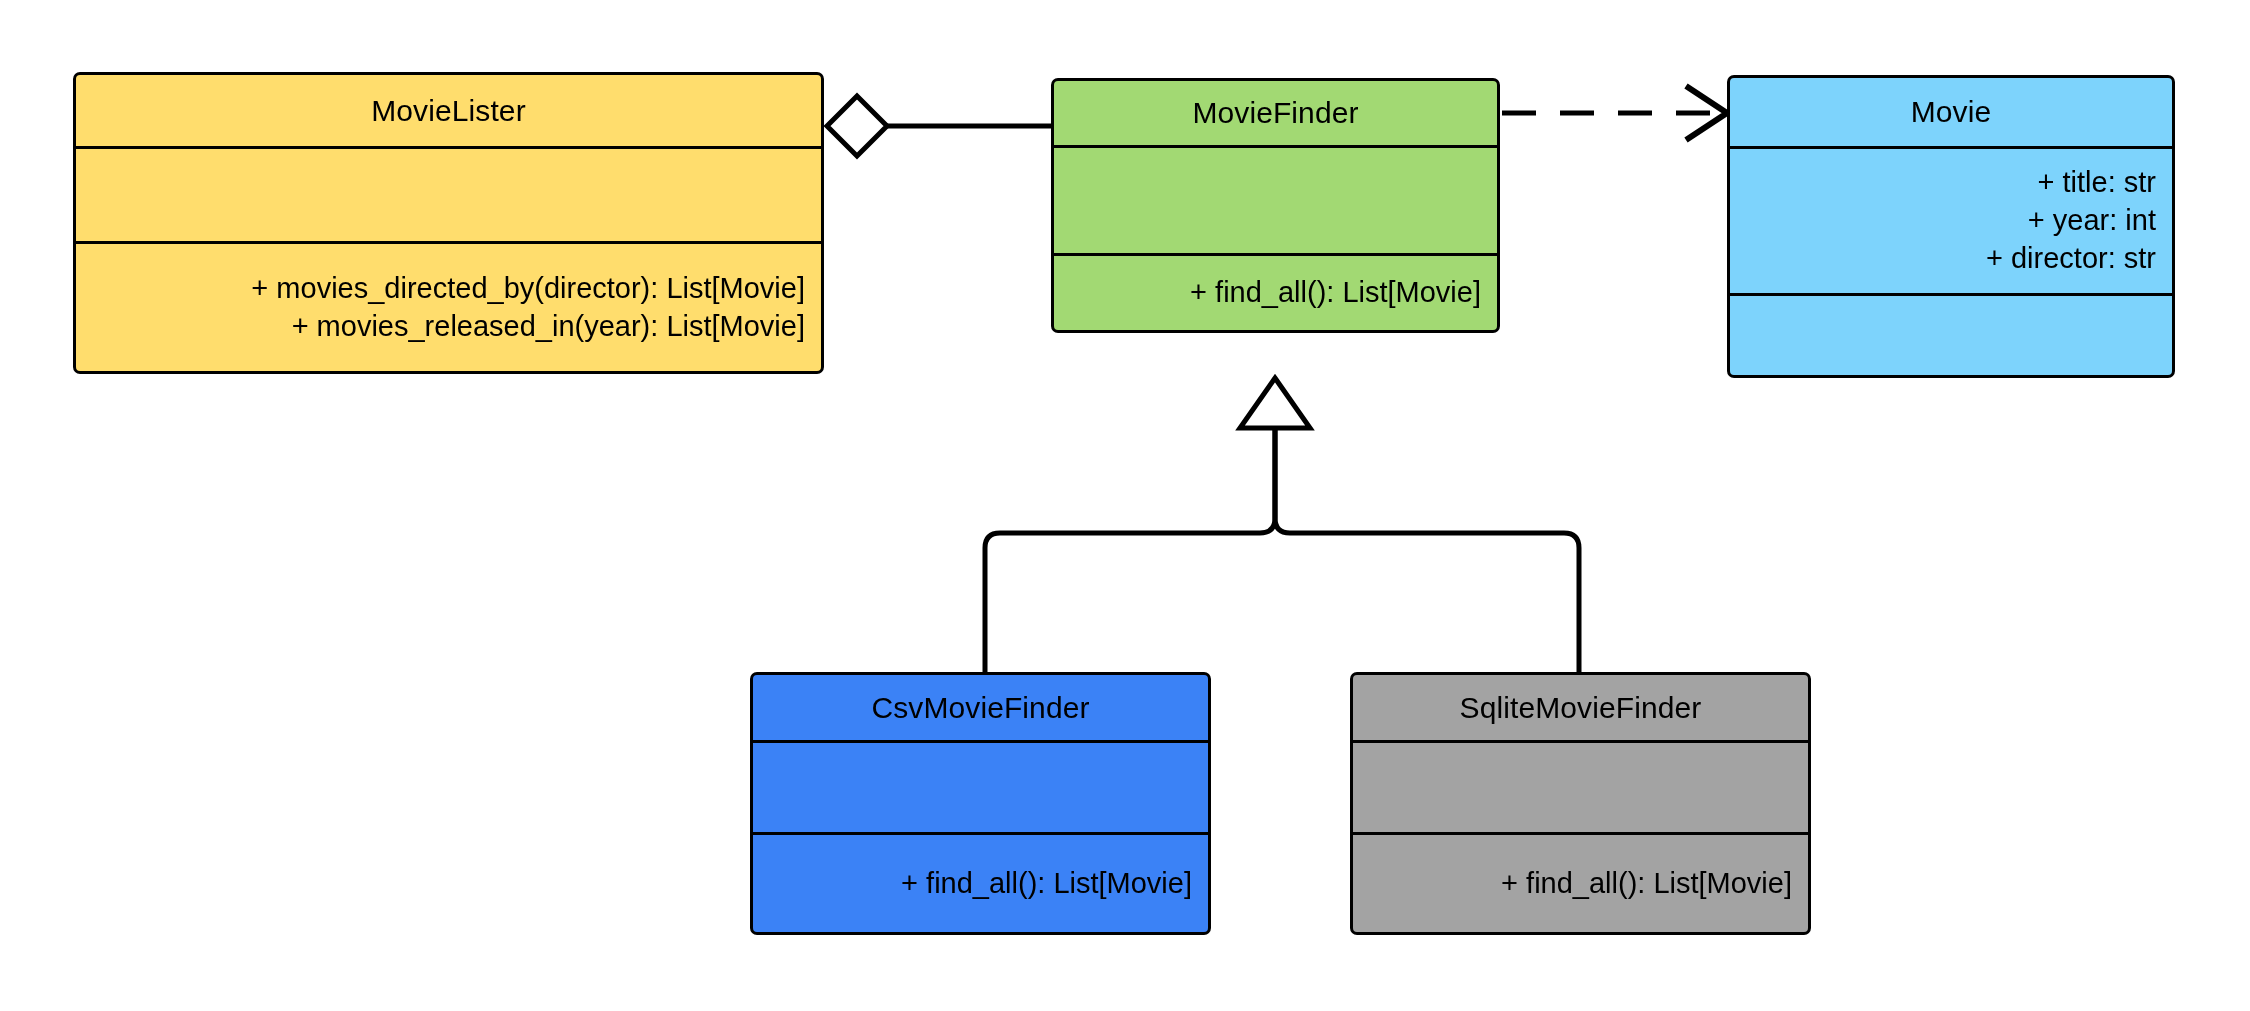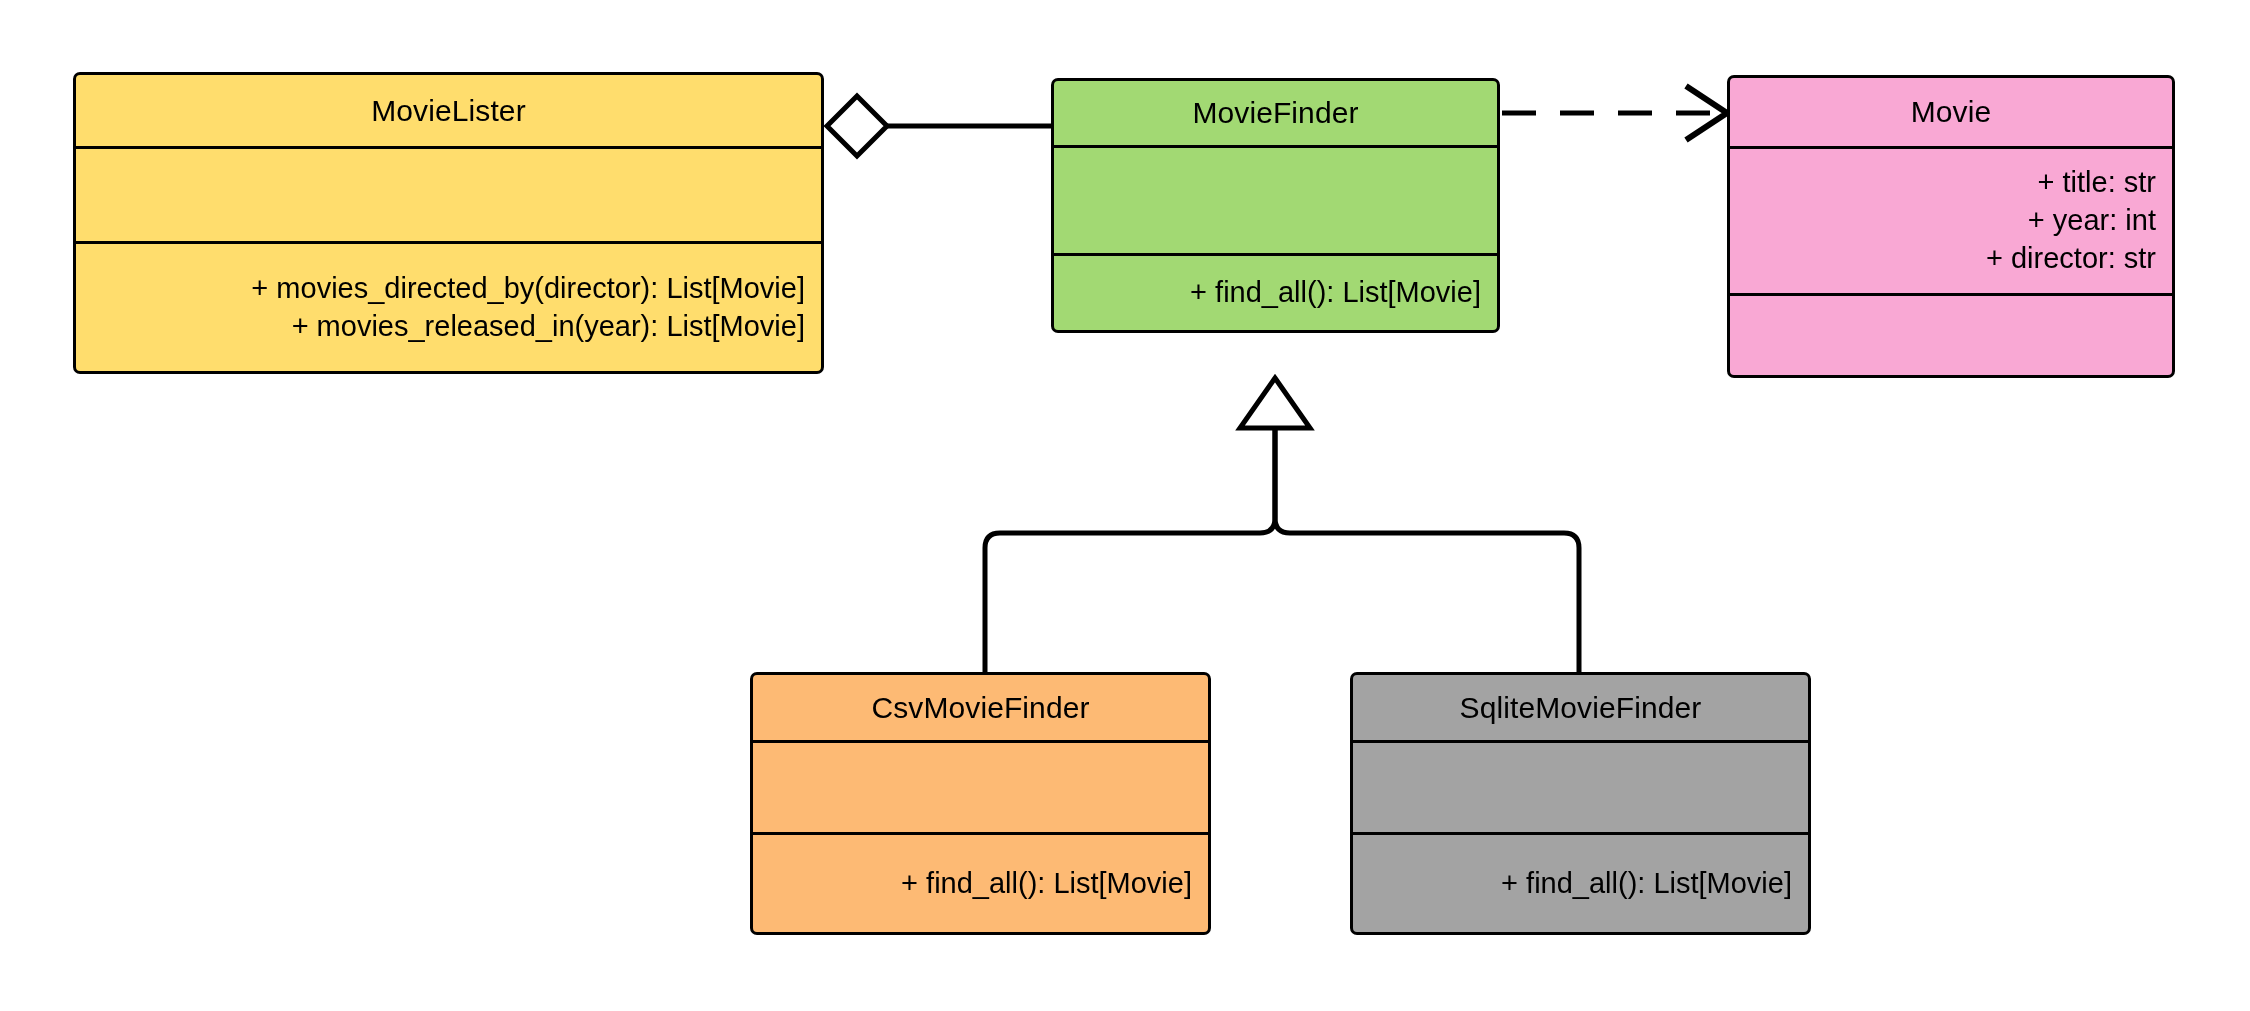--- a/index.html
+++ b/index.html
@@ -108,31 +108,31 @@
   </div>
 
   <div class="uml-class" style="left:1051px; top:78px; width:449px; height:255px; background:#A2D973;">
     <div class="compartment cls-title" style="height:64px;">MovieFinder</div>
     <div class="compartment cls-members cls-empty" style="height:108px;"></div>
     <div class="compartment cls-members" style="flex:1 1 auto;">
       <div class="member-line">+ find_all(): List[Movie]</div>
     </div>
   </div>
 
-  <div class="uml-class" style="left:1727px; top:75px; width:448px; height:303px; background:#f9a8d4;">
+  <div class="uml-class" style="left:1727px; top:75px; width:448px; height:303px; background:#7dd3fc;">
     <div class="compartment cls-title" style="height:68px;">Movie</div>
     <div class="compartment cls-members" style="height:147px;">
       <div class="member-line">+ title: str</div>
       <div class="member-line">+ year: int</div>
       <div class="member-line">+ director: str</div>
     </div>
     <div class="compartment cls-members cls-empty" style="flex:1 1 auto;"></div>
   </div>
 
-  <div class="uml-class" style="left:750px; top:672px; width:461px; height:263px; background:#fdba74;">
+  <div class="uml-class" style="left:750px; top:672px; width:461px; height:263px; background:#3b82f6;">
     <div class="compartment cls-title" style="height:65px;">CsvMovieFinder</div>
     <div class="compartment cls-members cls-empty" style="height:92px;"></div>
     <div class="compartment cls-members" style="flex:1 1 auto;">
       <div class="member-line">+ find_all(): List[Movie]</div>
     </div>
   </div>
 
   <div class="uml-class" style="left:1350px; top:672px; width:461px; height:263px; background:#a3a3a3;">
     <div class="compartment cls-title" style="height:65px;">SqliteMovieFinder</div>
     <div class="compartment cls-members cls-empty" style="height:92px;"></div>

